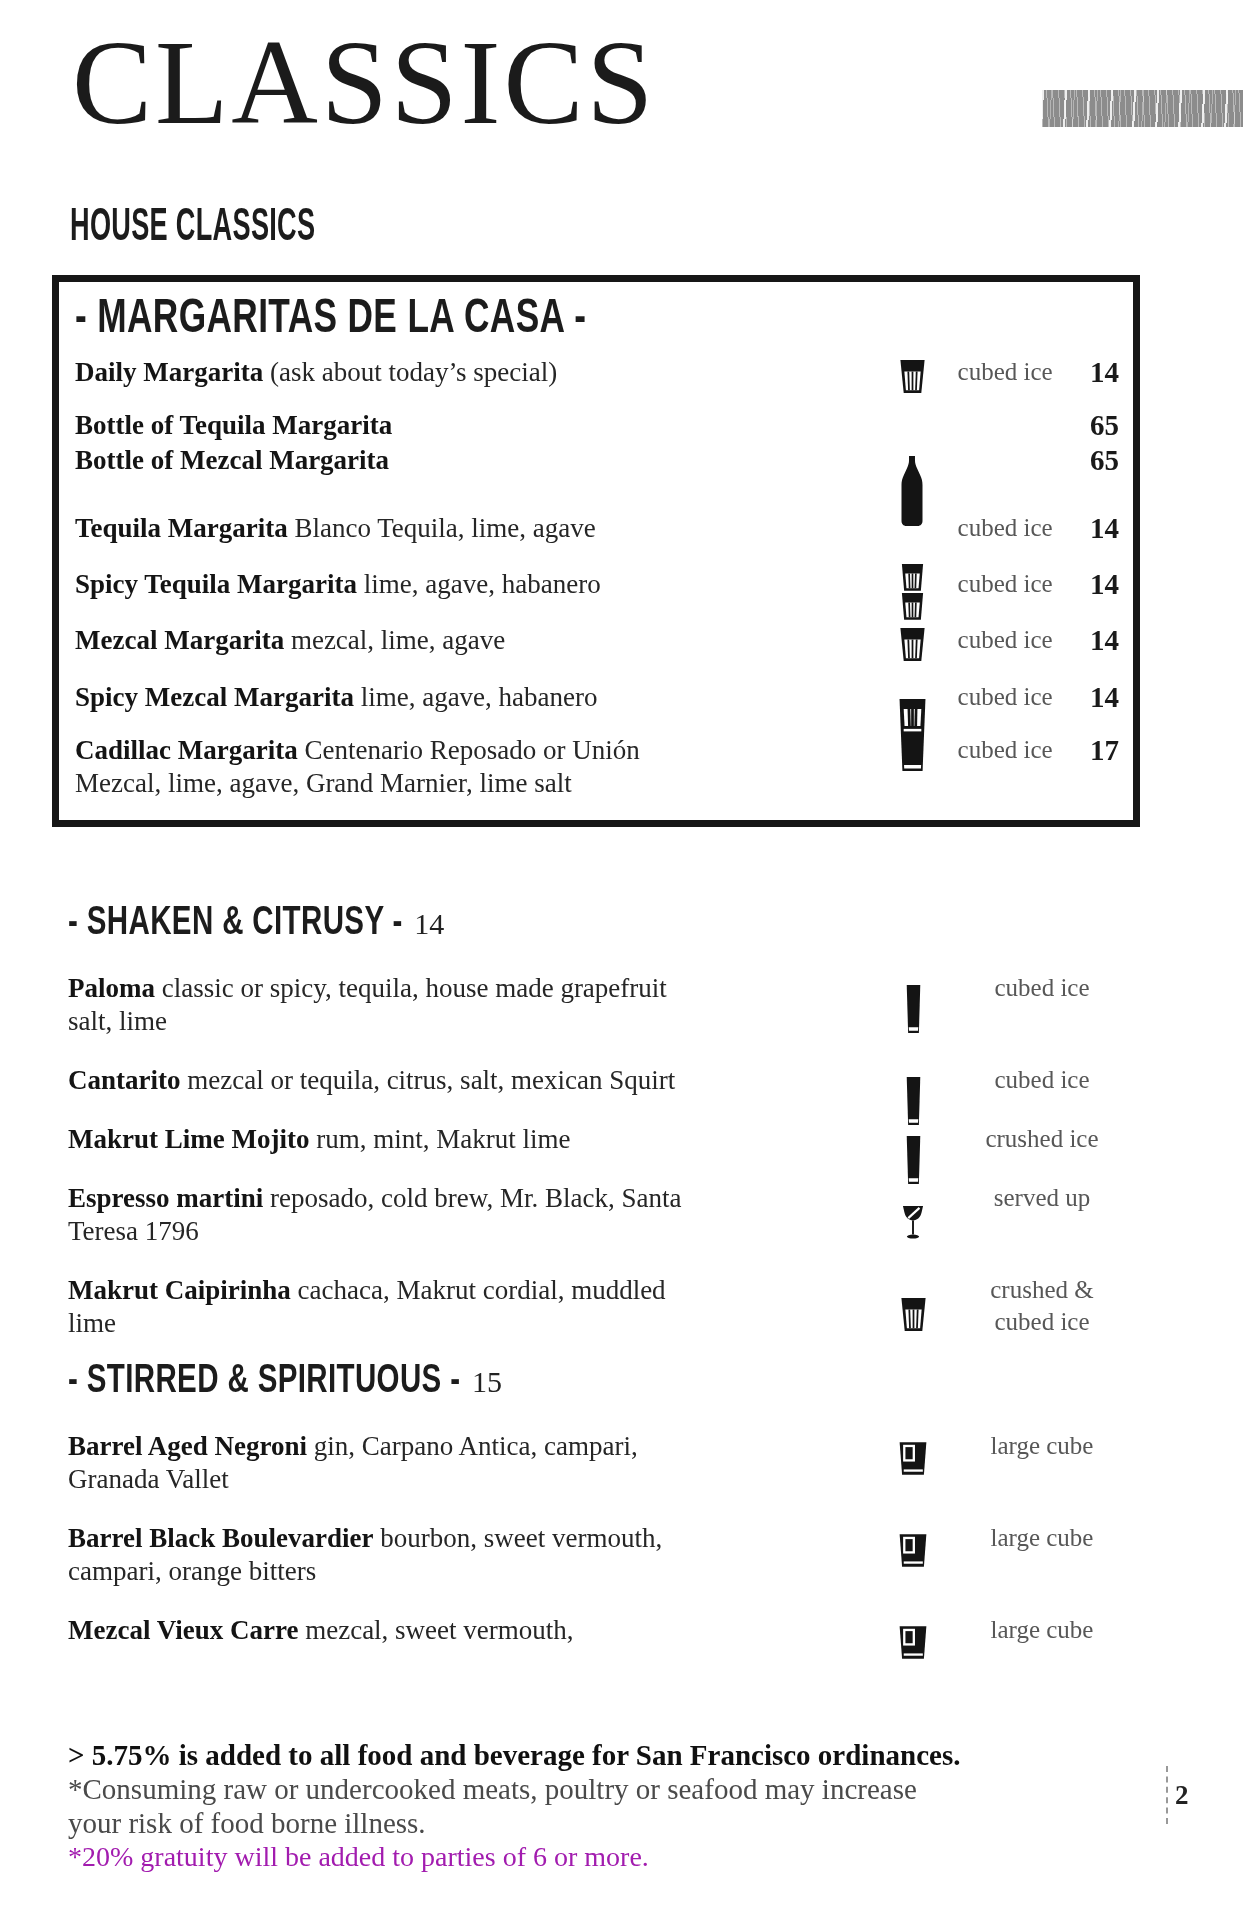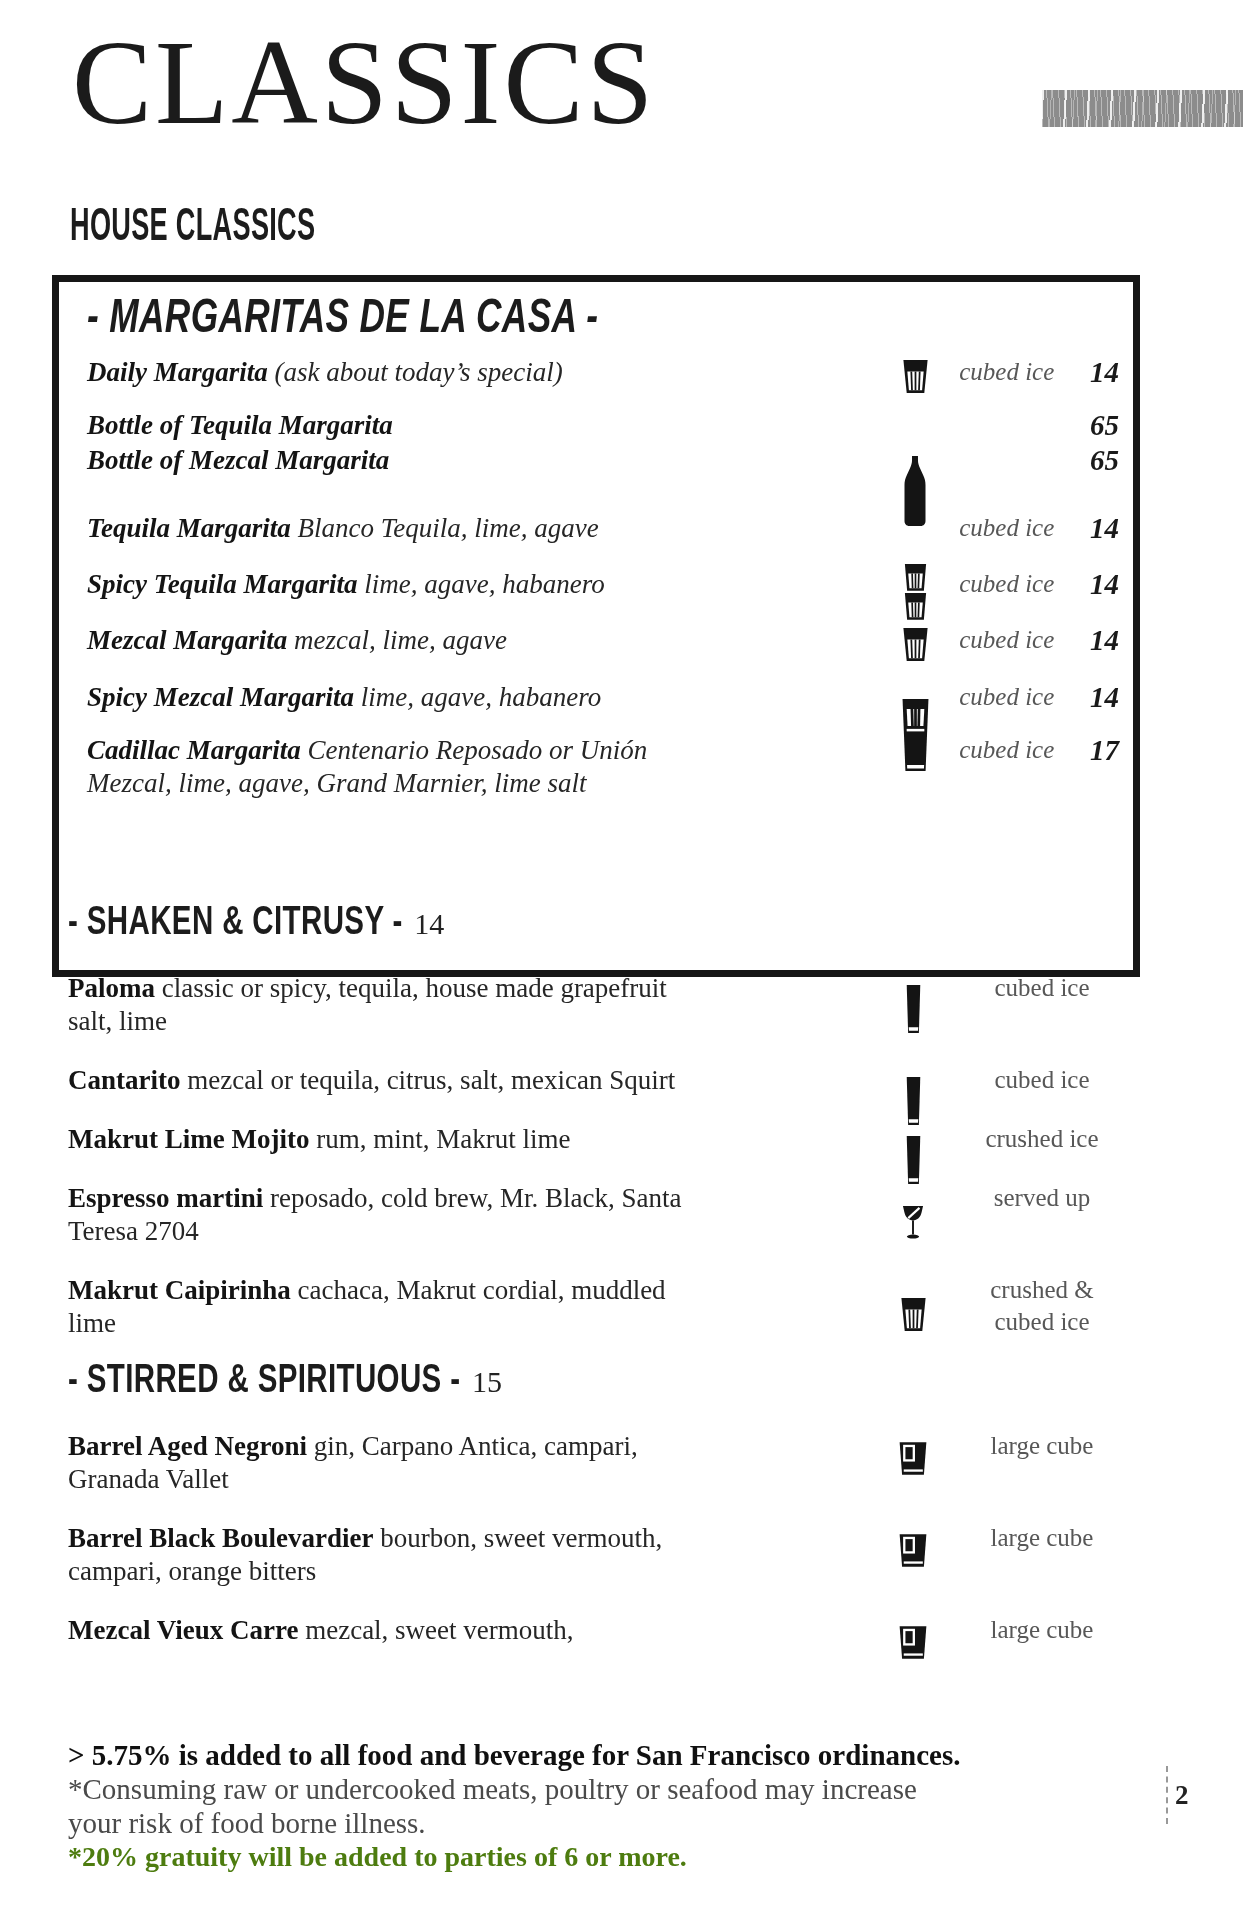--- a/index.html
+++ b/index.html
@@ -21,22 +21,22 @@
   .sx72{transform:scaleX(.72);}
   .sx59{transform:scaleX(.59);}
   .subtitle .stencil{font-size:46px;line-height:48px;}
   .box-head .stencil{font-size:49px;line-height:50px;}
   .sec-head .stencil{font-size:41px;line-height:44px;}
   .head-price{display:inline-block;transform:scaleX(1.39);transform-origin:0 50%;
               font-family:"Liberation Serif",serif;font-weight:normal;font-size:30px;
               margin-left:16px;letter-spacing:0;color:#222;}
 
   
-  .box{position:absolute;top:275px;left:52px;width:1088px;height:702px;border:7px solid #161616;
-       box-sizing:border-box;padding:8px 14px 0 28px;font-style:italic;}
+  .box{position:absolute;top:275px;left:52px;width:1088px;height:552px;border:7px solid #161616;
+       box-sizing:border-box;padding:8px 14px 0 16px;}
   .box-head{margin-bottom:16px;}
 
   
   .menu-row{display:flex;align-items:flex-start;}
   .row-text{font-size:27px;line-height:33px;color:#262626;}
   .box .row-text{width:615px;}
   .section .row-text{width:710px;}
   .item-name{font-weight:bold;color:#141414;}
   .row-icon{width:46px;display:flex;justify-content:center;align-items:center;height:33px;}
   .box .row-icon{margin-left:200px;}
@@ -67,21 +67,21 @@
   
   .section{position:absolute;left:68px;width:1062px;}
   #sec-0{top:898px;}
   #sec-1{top:1356px;}
   .sec-head{margin-bottom:26px;}
 
   
   .footer{position:absolute;top:1738px;left:68px;width:1010px;font-size:29px;line-height:34px;}
   .footer .f1{font-weight:bold;color:#101010;}
   .footer .f2{color:#4a4a4a;}
-  .footer .f3{font-weight:bold;color:#4d7c0f;font-size:28px;}
+  .footer .f3{font-weight:normal;color:#a21caf;font-size:28px;}
 
   .page-num{position:absolute;left:1166px;top:1766px;height:58px;display:flex;align-items:center;
             border-left:2px dashed #999;padding-left:7px;}
   .page-num span{font-size:27px;font-weight:bold;color:#222;}
 </style>
 </head>
 <body>
 
 <div class="page">
 
@@ -235,21 +235,21 @@
           <div class="row-icon">
             <svg viewBox="0 0 12 34" width="17" height="48" class="collins-glass">
               <polygon points="1.2,0 10.8,0 9.8,34 2.2,34" fill="#141414"></polygon>
               <polygon points="2.6,30 9.4,30 9.2,32.4 2.8,32.4" fill="#fff"></polygon>
             </svg>
           </div>
           <div class="row-ice">crushed ice</div>
           <div class="row-price"></div>
         </div>
         <div class="menu-row r3">
-          <div class="row-text"><span class="item-name">Espresso martini</span><span class="item-desc"> reposado, cold brew, Mr. Black, Santa</span><div class="item-desc2">Teresa 2704</div></div>
+          <div class="row-text"><span class="item-name">Espresso martini</span><span class="item-desc"> reposado, cold brew, Mr. Black, Santa</span><div class="item-desc2">Teresa 1796</div></div>
           <div class="row-icon">
             <svg viewBox="0 0 22 32" width="26" height="38" class="coupe-glass">
               <path d="M2.5,0 h17 l-1.2,5.2 c-1,4.4 -3.6,6.8 -7.3,6.8 s-6.3,-2.4 -7.3,-6.8 Z" fill="#141414"></path>
               <line x1="16.5" y1="1.5" x2="7" y2="10.2" stroke="#fff" stroke-width="1.8"></line>
               <rect x="10.2" y="12" width="1.6" height="12" fill="#141414"></rect>
               <ellipse cx="11" cy="25.8" rx="5.2" ry="1.7" fill="#141414"></ellipse>
             </svg>
           </div>
           <div class="row-ice">served up</div>
           <div class="row-price"></div>

